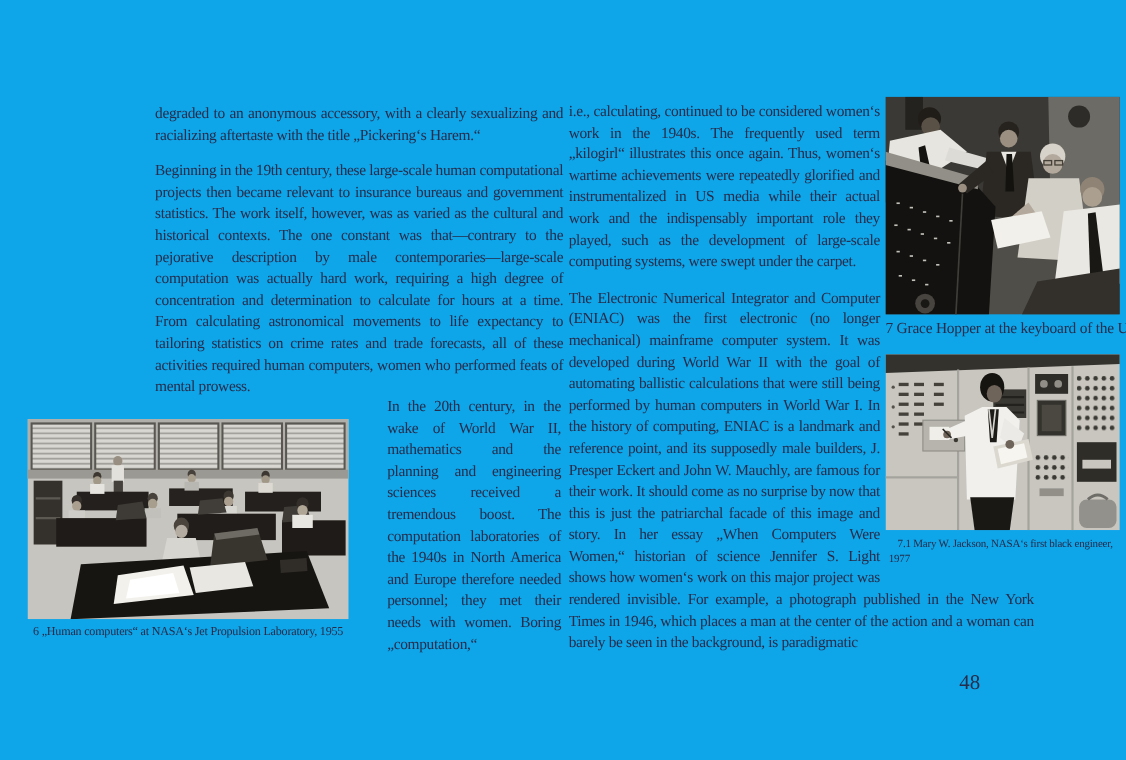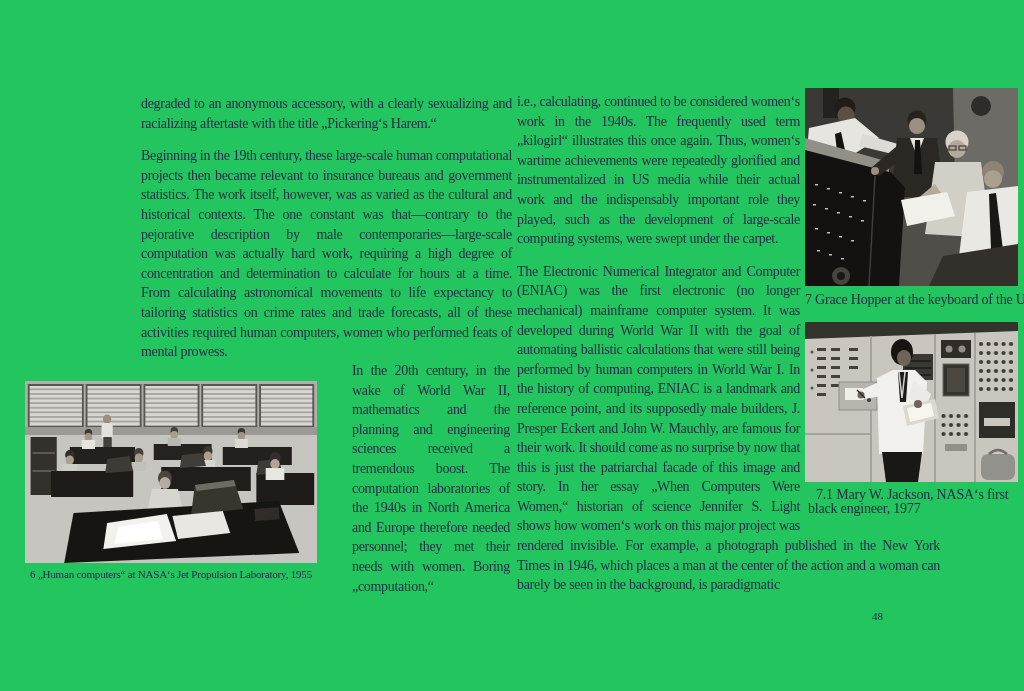--- a/index.html
+++ b/index.html
@@ -1,21 +1,21 @@
 <!DOCTYPE html>
 <html lang="en"><head>
 <meta charset="utf-8">
 <style>
   html,body{margin:0;padding:0;}
   body{
     width:1024px;height:691px;background:#ffffff;
     font-family:"Liberation Serif","DejaVu Serif",serif;
     color:#262c4a;
   }
-  .page{position:relative;width:1024px;height:691px;overflow:hidden;background:#22c55e;}
+  .page{position:relative;width:1024px;height:691px;overflow:hidden;background:#0ea5e9;}
 
   .bodytext{font-size:14px;line-height:19.6px;letter-spacing:-0.3px;text-align:justify;hyphens:auto;}
   .bodytext p{margin:0 0 13px 0;}
   .bodytext p:last-child{margin-bottom:0;font-family:Liberation Serif, serif;}
 
   .left-col{position:absolute;left:141px;top:94px;width:371px;}
   .mid-col{position:absolute;left:352px;top:361px;width:158px;}
   .mid-col p{text-align-last:justify;}
   .center-flow{position:absolute;left:517px;top:92px;width:423px;}
   .spacer{float:right;width:140px;height:434px;}
@@ -29,23 +29,23 @@
   .fig-jackson{left:805px;top:322px;width:213px;}
   .fig-jackson .photo{height:160px;}
 
   figcaption{
     font-size:11px;line-height:13.5px;letter-spacing:-0.2px;
     color:#262c4a;margin-top:6px;
   }
   .cap-center{text-align:center;white-space:nowrap;}
   .fig-jpl figcaption{margin-top:5px;font-size:11px;}
   .fig-hopper figcaption{margin-top:7px;font-size:14px;}
-  .fig-jackson figcaption{font-size:14px;text-indent:8px;padding-left:3px;}
-
-  .page-number{position:absolute;left:872px;top:610px;font-size:11px;}
+  .fig-jackson figcaption{font-size:10px;text-indent:8px;padding-left:3px;}
+
+  .page-number{position:absolute;left:872px;top:610px;font-size:19px;}
 </style>
 </head>
 <body>
 
 <div class="page">
 
   <section class="left-col bodytext">
     <p>degraded to an anonymous accessory, with a clearly sexualizing and racializing aftertaste with the title „Pickering‘s Harem.“</p>
     <p>Beginning in the 19th century, these large-scale human computational projects then became relevant to insurance bureaus and government statistics. The work itself, however, was as varied as the cultural and historical contexts. The one constant was that—contrary to the pejorative description by male contemporaries—large-scale computation was actually hard work, requiring a high degree of concentration and determination to calculate for hours at a time. From calculating astronomical movements to life expectancy to tailoring statistics on crime rates and trade forecasts, all of these activities required human computers, women who performed feats of mental prowess.</p>
   </section>

